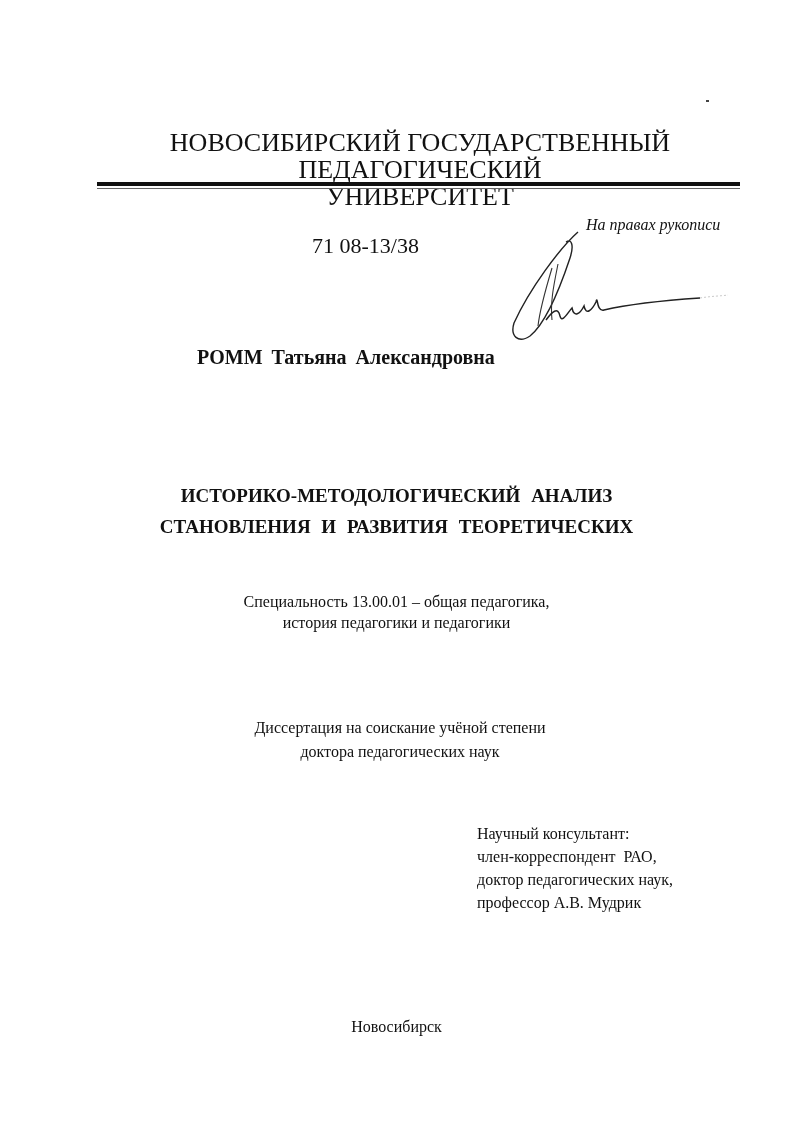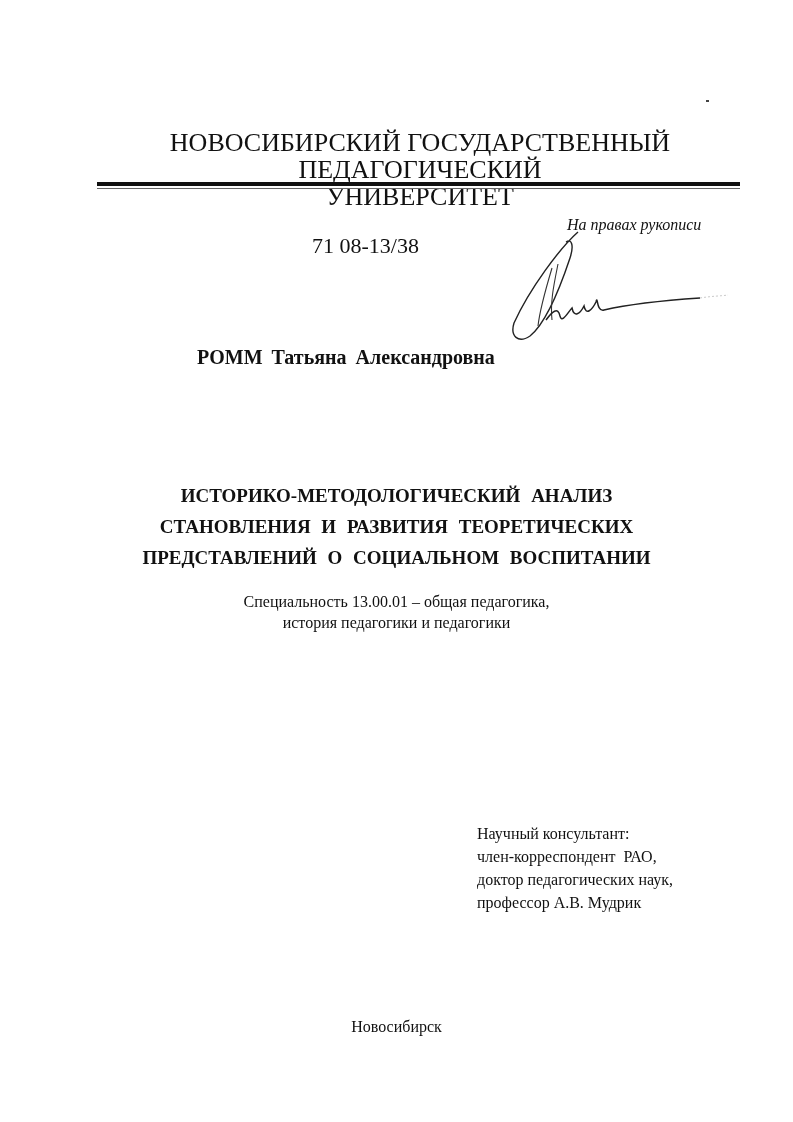--- a/index.html
+++ b/index.html
@@ -2,21 +2,21 @@
 <html><head>
 <meta charset="utf-8">
 <style>
   html, body { margin: 0; padding: 0; background: #ffffff; }
   body { width: 793px; height: 1122px; position: relative; overflow: hidden; color: #111; font-family: "Liberation Serif", serif; }
   .abs { position: absolute; }
   .center { text-align: center; }
   .univ { left: 90px; width: 660px; top: 129px; font-size: 26px; line-height: 27px; letter-spacing: 0px; }
   .rule-thick { left: 97px; width: 643px; top: 182px; height: 4px; background: #111; }
   .rule-thin { left: 97px; width: 643px; top: 188px; height: 1px; background: #666; }
-  .rights { left: 567px; top: 216px; font-size: 16px; font-style: italic; }
+  .rights { left: 586px; top: 216px; font-size: 16px; font-style: italic; }
   .code { left: 312px; top: 233px; font-family: Liberation Serif, serif; font-size: 22px; }
   .author { left: 0; width: 692px; top: 346px; font-size: 20px; font-weight: bold; word-spacing: 4px; }
   .title { left: 60px; width: 673px; top: 480px; font-size: 19px; line-height: 31px; font-weight: bold; word-spacing: 6px; }
   .spec { left: 0; width: 793px; top: 591px; font-size: 16px; line-height: 21px; }
   .diss { left: 200px; width: 400px; top: 716px; font-size: 16px; line-height: 24px; }
   .consult { left: 477px; top: 822px; font-size: 16px; line-height: 23px; }
   .city { left: 0; width: 793px; top: 1016px; font-size: 16px; line-height: 21px; }
   .dot { left: 706px; top: 100px; width: 3px; height: 2px; background: #444; }
   .signature { left: 500px; top: 228px; width: 230px; height: 120px; }
 </style>
@@ -41,29 +41,30 @@
   <path d="M58 36 C 54 56, 50 74, 52 92" fill="none" stroke="#333" stroke-width="1.1"></path>
   <path d="M46 92 C 52 84, 58 78, 60 88 C 62 96, 68 84, 72 80 C 74 90, 80 86, 84 78 C 86 88, 92 82, 96 74 C 98 66, 96 84, 104 82 C 130 76, 170 72, 200 70" fill="none" stroke="#222" stroke-width="1.5"></path>
   <path d="M200 70 C 212 68, 222 68, 228 67" fill="none" stroke="#bbb" stroke-width="0.8" stroke-dasharray="2 2"></path>
 </svg>
 
 <div class="abs author center">РОММ  Татьяна  Александровна</div>
 
 <div class="abs title center">
   <div>ИСТОРИКО-МЕТОДОЛОГИЧЕСКИЙ  АНАЛИЗ</div>
   <div>СТАНОВЛЕНИЯ  И  РАЗВИТИЯ  ТЕОРЕТИЧЕСКИХ</div>
-  <div>ПРЕДСТАВЛЕНИЙ  О  СОЦИАЛЬНОМ  ВОСПИТАНИИ</div>
 </div>
 
 <div class="abs spec center">
   <div>Специальность 13.00.01 – общая педагогика,</div>
   <div>история педагогики и педагогики</div>
 </div>
 
 <div class="abs diss center">
+  <div>Диссертация на соискание учёной степени</div>
+  <div>доктора педагогических наук</div>
 </div>
 
 <div class="abs consult">
   <div>Научный консультант:</div>
   <div style="white-space:pre">член-корреспондент  РАО,</div>
   <div>доктор педагогических наук,</div>
   <div>профессор А.В. Мудрик</div>
 </div>
 
 <div class="abs city center">

